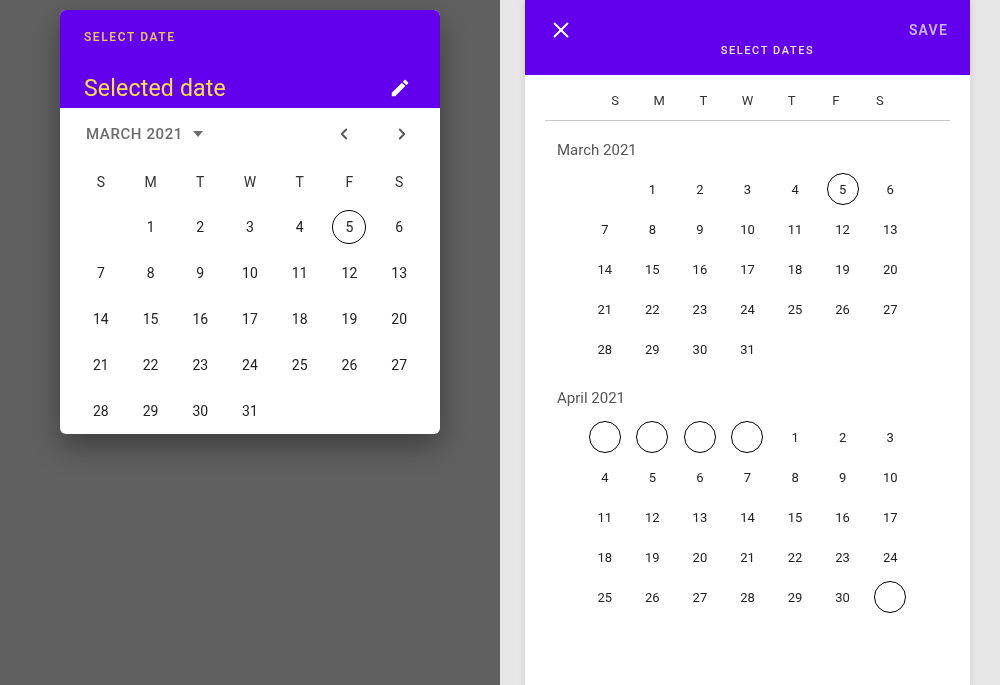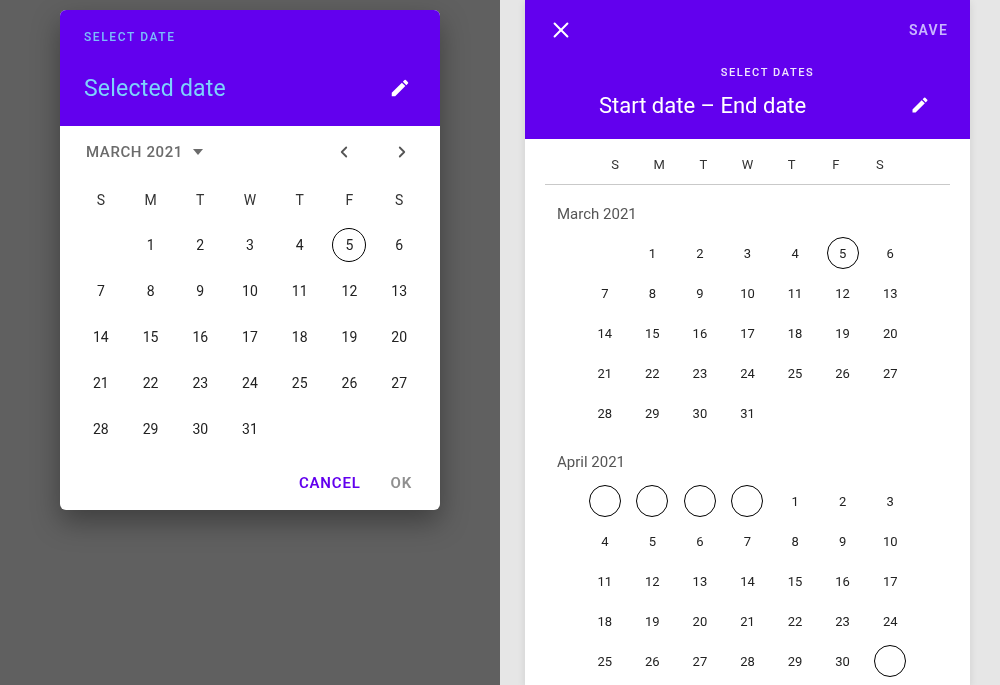--- a/index.html
+++ b/index.html
@@ -11,21 +11,21 @@
     position: absolute; left: 0; top: 0; width: 500px; height: 685px;
     background: #606060;
   }
   .picker-card {
     position: absolute; left: 60px; top: 10px; width: 380px;
     background: #fff; border-radius: 6px;
     box-shadow: 0 12px 28px rgba(0,0,0,.35);
     overflow: hidden;
   }
   .picker-header {
-    background: #6200ee; color: #7dd3fc; padding: 20px 24px 22px;
+    background: #6200ee; color: #fde047; padding: 20px 24px 4px;
   }
   .picker-overline {
     font-size: 12px; letter-spacing: 1.6px; font-weight: 500; opacity: .9;
   }
   .picker-title-row {
     display: flex; align-items: center; justify-content: space-between;
     margin-top: 28px;
   }
   .picker-title {
     font-size: 23px; font-weight: 400; letter-spacing: .2px;
@@ -81,21 +81,20 @@
   .right-pane {
     position: absolute; left: 525px; top: 0; width: 445px; height: 685px;
     background: #fff; box-shadow: 0 2px 8px rgba(0,0,0,.1);
     display: flex; flex-direction: column;
   }
   .range-header {
     background: #6200ee; color: #fff; padding: 16px 22px 18px;
   }
   .range-top-row {
     display: flex; align-items: center; justify-content: space-between;
-    margin-bottom: 22px;
   }
   .close-btn { width: 28px; height: 28px; display:flex; align-items:center; justify-content:center; cursor:pointer; }
   .save-btn  { font-size: 14px; font-weight: 600; letter-spacing: 1.2px; color: #c9b6ff; cursor: pointer; }
   .range-body { padding-left: 52px; padding-right: 12px; text-align: center; }
   .range-overline { font-size: 11px; letter-spacing: 1.6px; font-weight: 500; opacity: .9; }
   .range-title-row { display:flex; align-items:center; justify-content:space-between; margin-top: 10px; }
   .range-title { font-size: 22px; font-weight: 400; }
 
   .range-dow {
     display: grid; grid-template-columns: repeat(7, 1fr);
@@ -211,50 +210,38 @@
           <div class="day-cell">28</div>
           <div class="day-cell">29</div>
           <div class="day-cell">30</div>
           <div class="day-cell">31</div>
           <div class="day-cell empty"></div>
           <div class="day-cell empty"></div>
           <div class="day-cell empty"></div>
         </div>
       </div>
 
-    <div class="actions-row">
-      <div class="btn-cancel">CANCEL</div>
-      <div class="btn-ok">OK</div>
-    </div>
 
   </div>
 </div>
 
 <div class="right-pane">
 
   <div class="range-header">
     <div class="range-top-row">
       <div class="close-btn">
         <svg width="22" height="22" viewBox="0 0 24 24" fill="none" stroke="#fff" stroke-width="2.2" stroke-linecap="round">
             <line x1="5" y1="5" x2="19" y2="19"></line>
             <line x1="19" y1="5" x2="5" y2="19"></line>
           </svg>
       </div>
       <div class="save-btn">SAVE</div>
     </div>
     <div class="range-body">
       <div class="range-overline">SELECT DATES</div>
-      <div class="range-title-row">
-        <div class="range-title">Start date – End date</div>
-        <div class="edit-btn">
-          <svg width="20" height="20" viewBox="0 0 24 24" fill="currentColor">
-              <path d="M3 17.25V21h3.75L17.81 9.94l-3.75-3.75L3 17.25zM20.71 7.04a1 1 0 0 0 0-1.41l-2.34-2.34a1 1 0 0 0-1.41 0l-1.83 1.83 3.75 3.75 1.83-1.83z"></path>
-            </svg>
-        </div>
-      </div>
     </div>
   </div>
 
   <div class="range-dow" id="right-dow">
       <div class="dow-cell">S</div>
       <div class="dow-cell">M</div>
       <div class="dow-cell">T</div>
       <div class="dow-cell">W</div>
       <div class="dow-cell">T</div>
       <div class="dow-cell">F</div>

